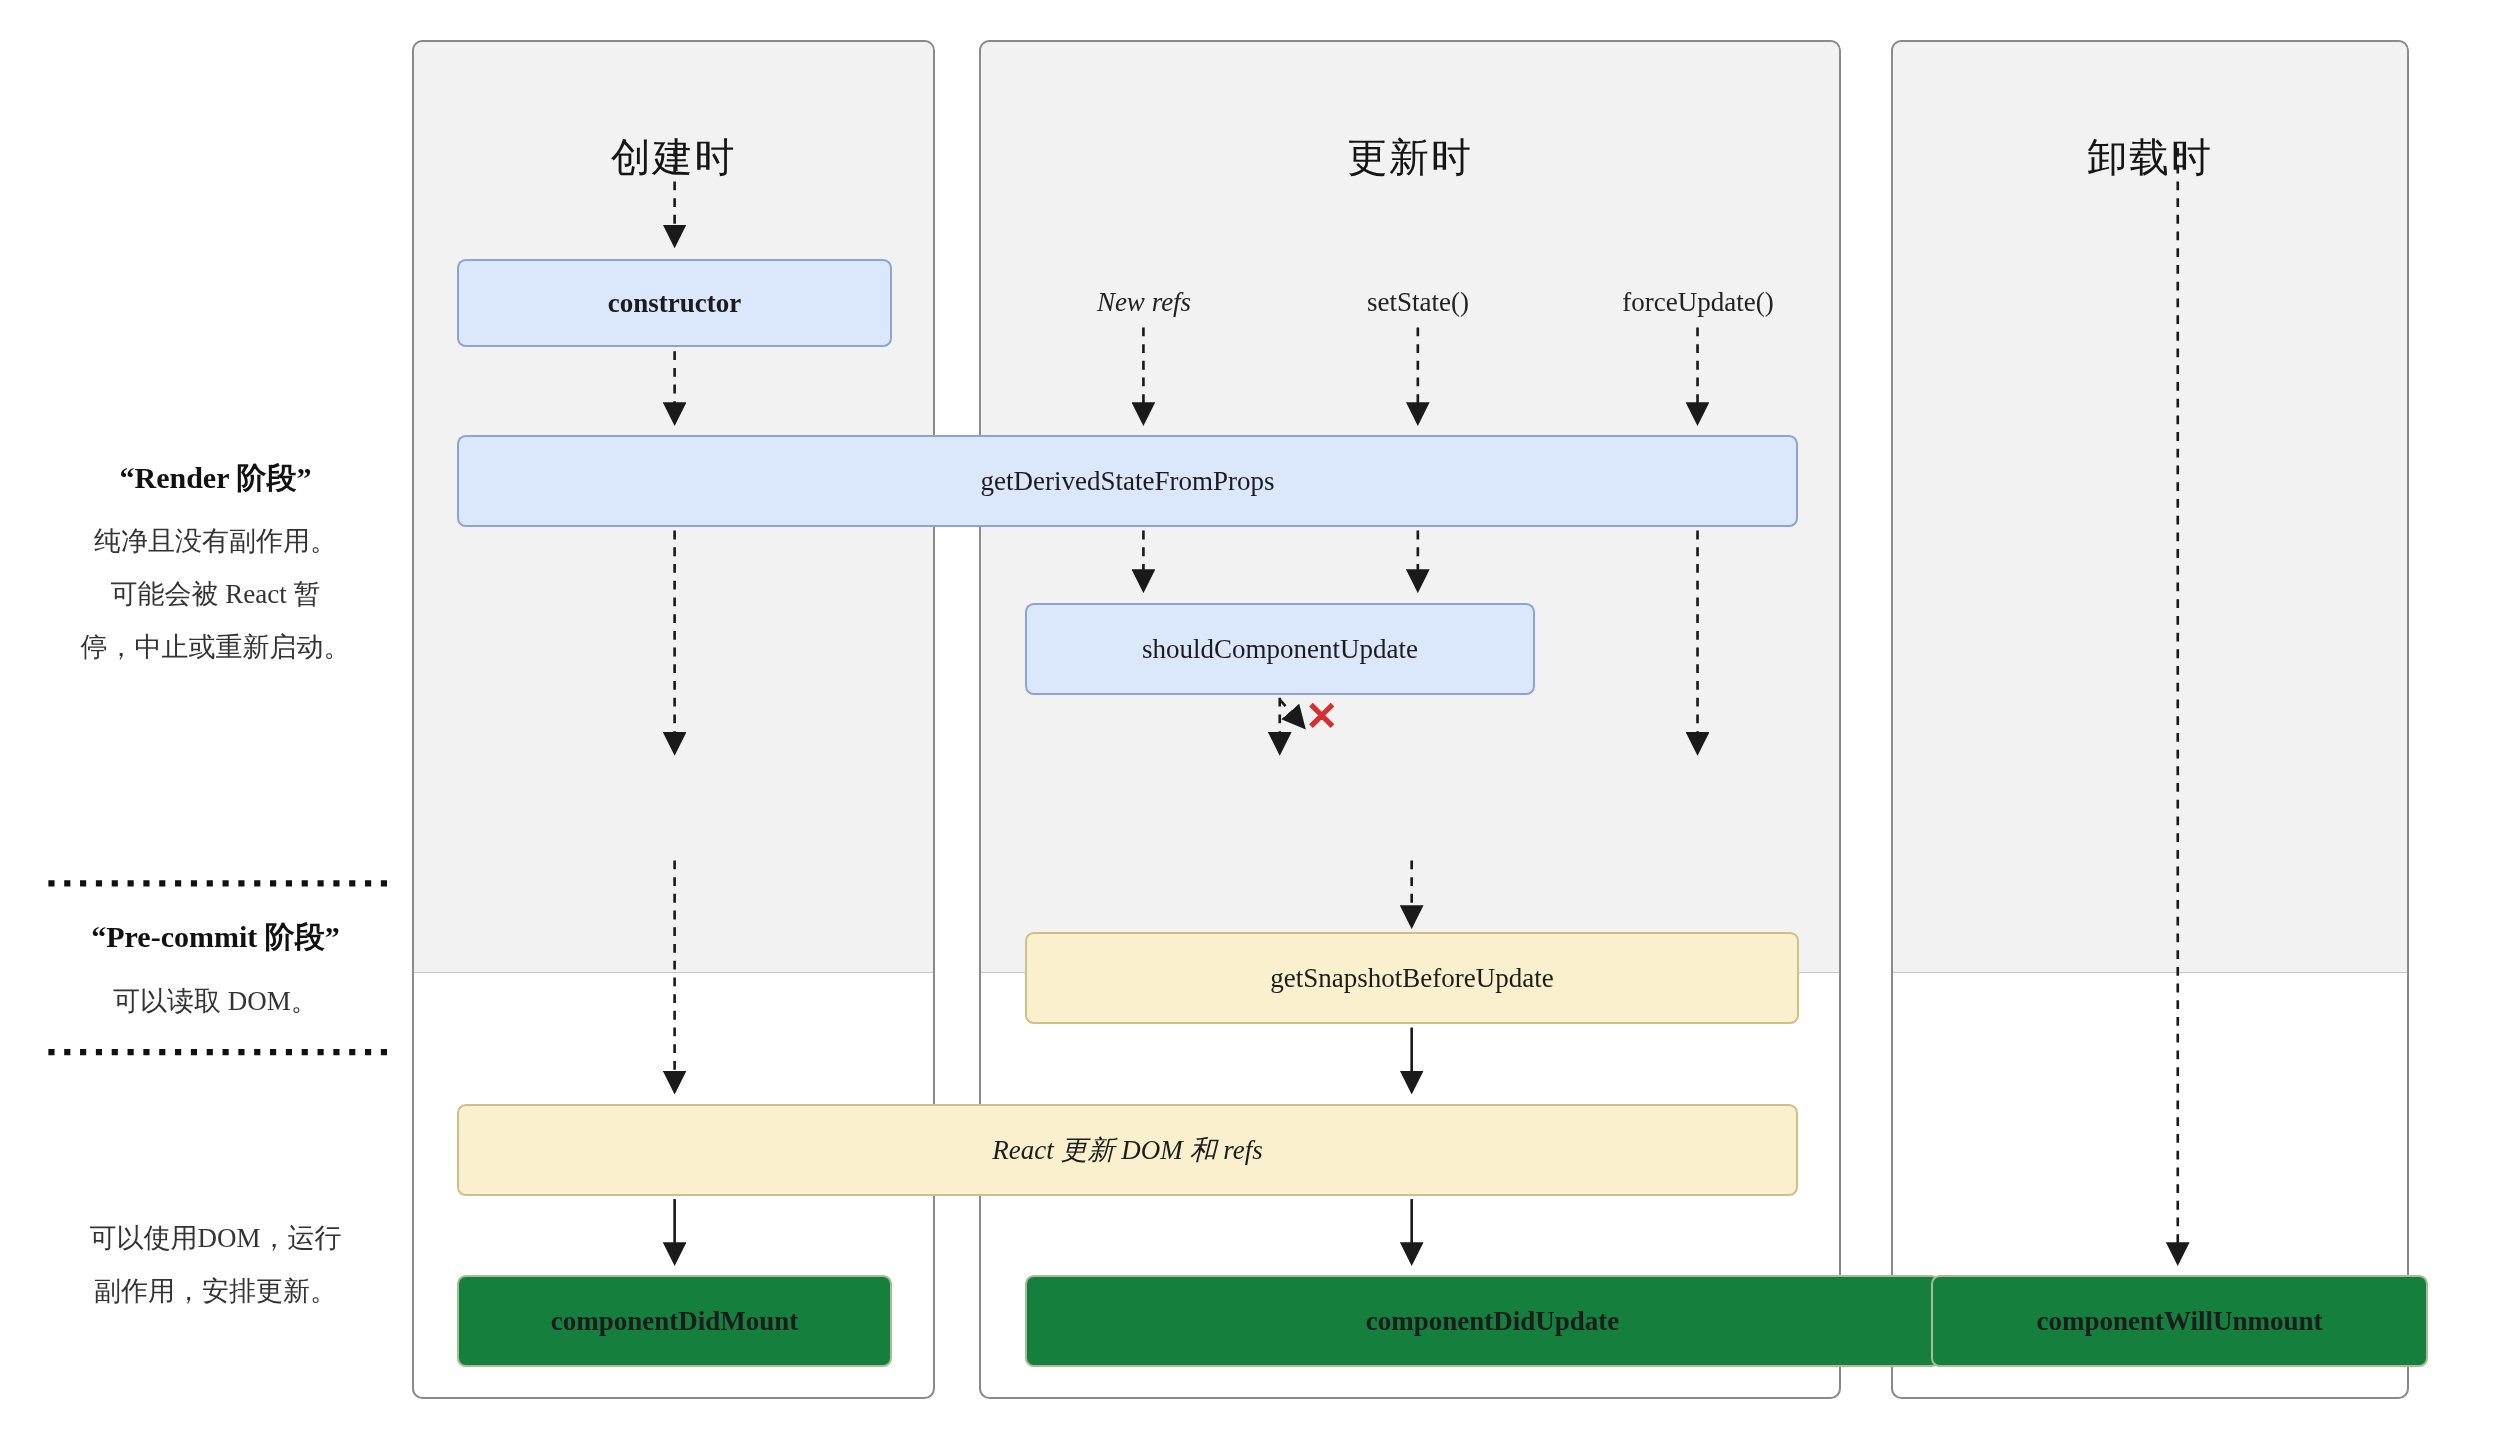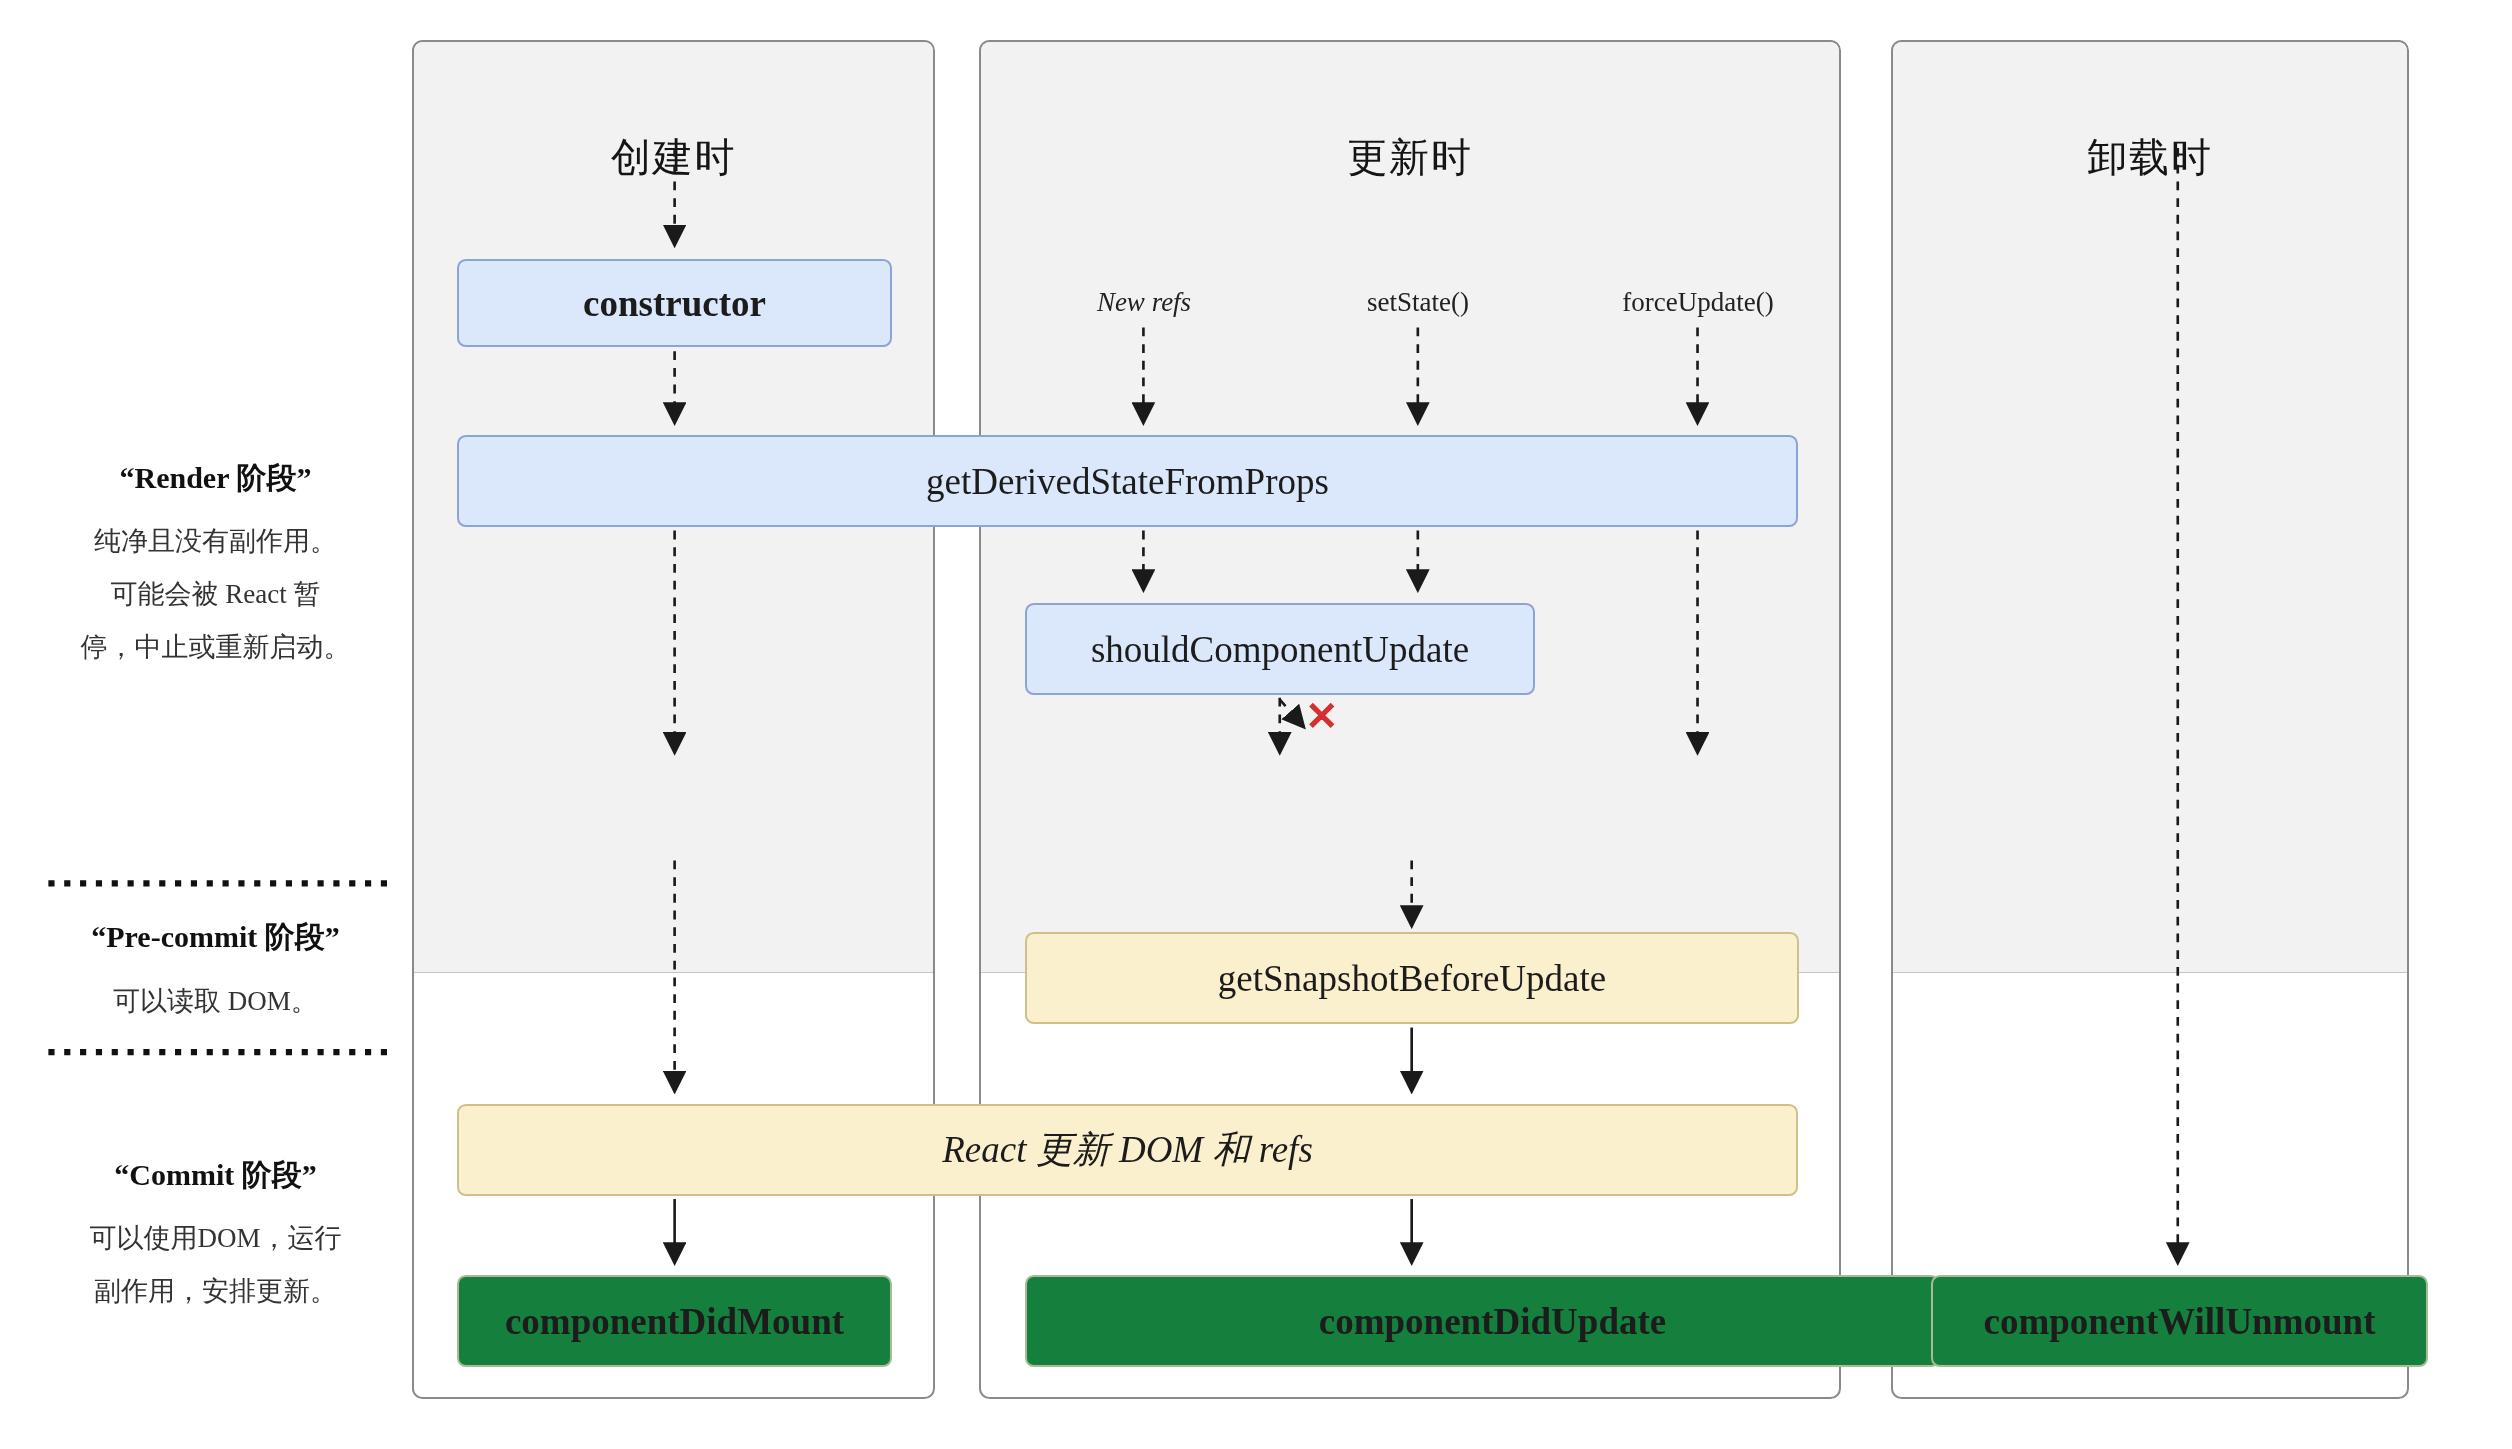--- a/index.html
+++ b/index.html
@@ -18,21 +18,21 @@
     background:#f2f2f3;border-bottom:1.8px solid #c6c6c6;
   }
   .panel-header{
     position:absolute;top:88px;left:0;width:100%;text-align:center;
     font-size:40px;font-weight:500;color:#151515;letter-spacing:1.8px;
   }
   
   .node{
     position:absolute;display:flex;align-items:center;justify-content:center;
     border-radius:8.8px;border:2.6px solid;box-sizing:border-box;
-    font-size:37px;color:#1c1c1c;z-index:3;text-align:center;
+    font-size:27px;color:#1c1c1c;z-index:3;text-align:center;
   }
   .blue  {background:#dbe7fa;border-color:#8ba4d3;}
   .yellow{background:#fbf0cd;border-color:#cfc08a;}
   .green {background:#15803d;border-color:#a9bb97;}
   .bold  {font-weight:bold;}
   .italic{font-style:italic;}
   
   .side-title{
     position:absolute;left:35px;width:361px;text-align:center;
     font-size:30px;font-weight:bold;color:#111;z-index:2;
@@ -75,21 +75,20 @@
   </div>
 
   <div class="side-title" style="top:458px;">“Render 阶段”</div>
   <div class="side-text" style="top:515px;">纯净且没有副作用。
 可能会被 React 暂
 停，中止或重新启动。</div>
 
   <div class="side-title" style="top:917px;">“Pre-commit 阶段”</div>
   <div class="side-text" style="top:975px;">可以读取 DOM。</div>
 
-  <div class="side-title" style="top:1155px;">“Commit 阶段”</div>
   <div class="side-text" style="top:1212px;">可以使用DOM，运行
 副作用，安排更新。</div>
 
   <div class="trigger italic" style="left:1144px;">New refs</div>
   <div class="trigger" style="left:1418px;">setState()</div>
   <div class="trigger" style="left:1698px;">forceUpdate()</div>
 
   <div class="node blue bold" style="left:457px;top:259px;width:435px;height:88px;">constructor</div>
   <div class="node blue" style="left:457px;top:435px;width:1341px;height:92px;">getDerivedStateFromProps</div>
   <div class="node blue" style="left:1025px;top:603px;width:510px;height:92px;">shouldComponentUpdate</div>

